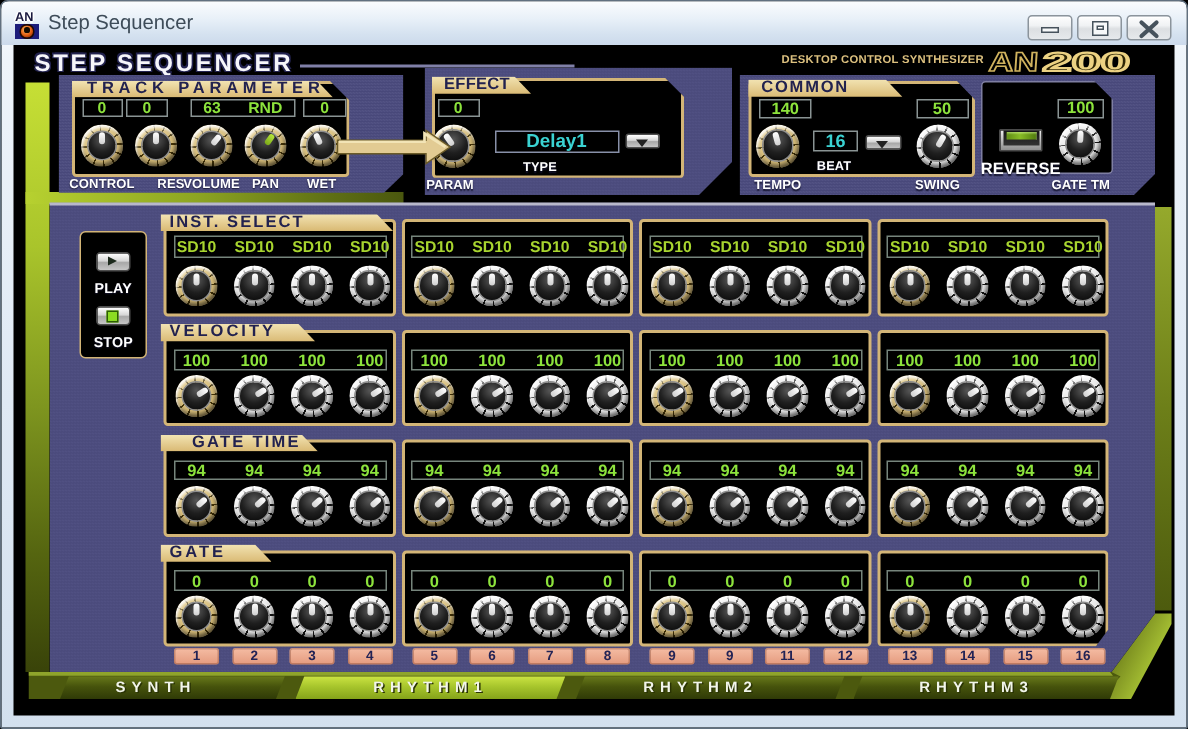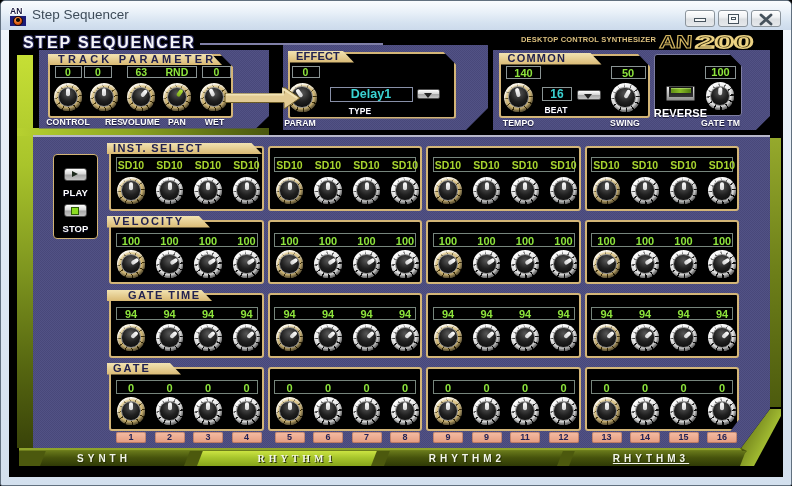--- a/index.html
+++ b/index.html
@@ -345,18 +345,18 @@
 <div class="step" style="left:548.5px;top:431.5px;">12</div>
 <div class="step" style="left:591.5px;top:431.5px;">13</div>
 <div class="step" style="left:630.0px;top:431.5px;">14</div>
 <div class="step" style="left:668.5px;top:431.5px;">15</div>
 <div class="step" style="left:707.0px;top:431.5px;">16</div>
 <div class="tab" style="left:40px;width:150px;background:linear-gradient(#67781a,#46530c 45%,#2f3a06);
  clip-path:polygon(6px 0,100% 0,calc(100% - 6px) 100%,0 100%);"></div>
 <div class="tab" style="left:44px;width:120px;background:none;">SYNTH</div>
 <div class="tab" style="left:197px;width:180px;background:linear-gradient(#cbe342,#a7c52c 45%,#85a31a);
  clip-path:polygon(6px 0,100% 0,calc(100% - 6px) 100%,0 100%);"></div>
-<div class="tab" style="left:237px;width:120px;background:none;font-family:Liberation Serif, serif;">RHYTHM1</div>
+<div class="tab" style="left:227px;width:120px;background:none;">RHYTHM1</div>
 <div class="tab" style="left:384px;width:179px;background:linear-gradient(#67781a,#46530c 45%,#2f3a06);
  clip-path:polygon(6px 0,100% 0,calc(100% - 6px) 100%,0 100%);"></div>
 <div class="tab" style="left:407px;width:120px;background:none;">RHYTHM2</div>
 <div class="tab" style="left:569px;width:177px;background:linear-gradient(#67781a,#46530c 45%,#2f3a06);
  clip-path:polygon(6px 0,100% 0,calc(100% - 6px) 100%,0 100%);"></div>
-<div class="tab" style="left:591px;width:120px;background:none;text-decoration:underline;">RHYTHM3</div>
+<div class="tab" style="left:591px;width:120px;background:none;">RHYTHM3</div>
 </body></html>

